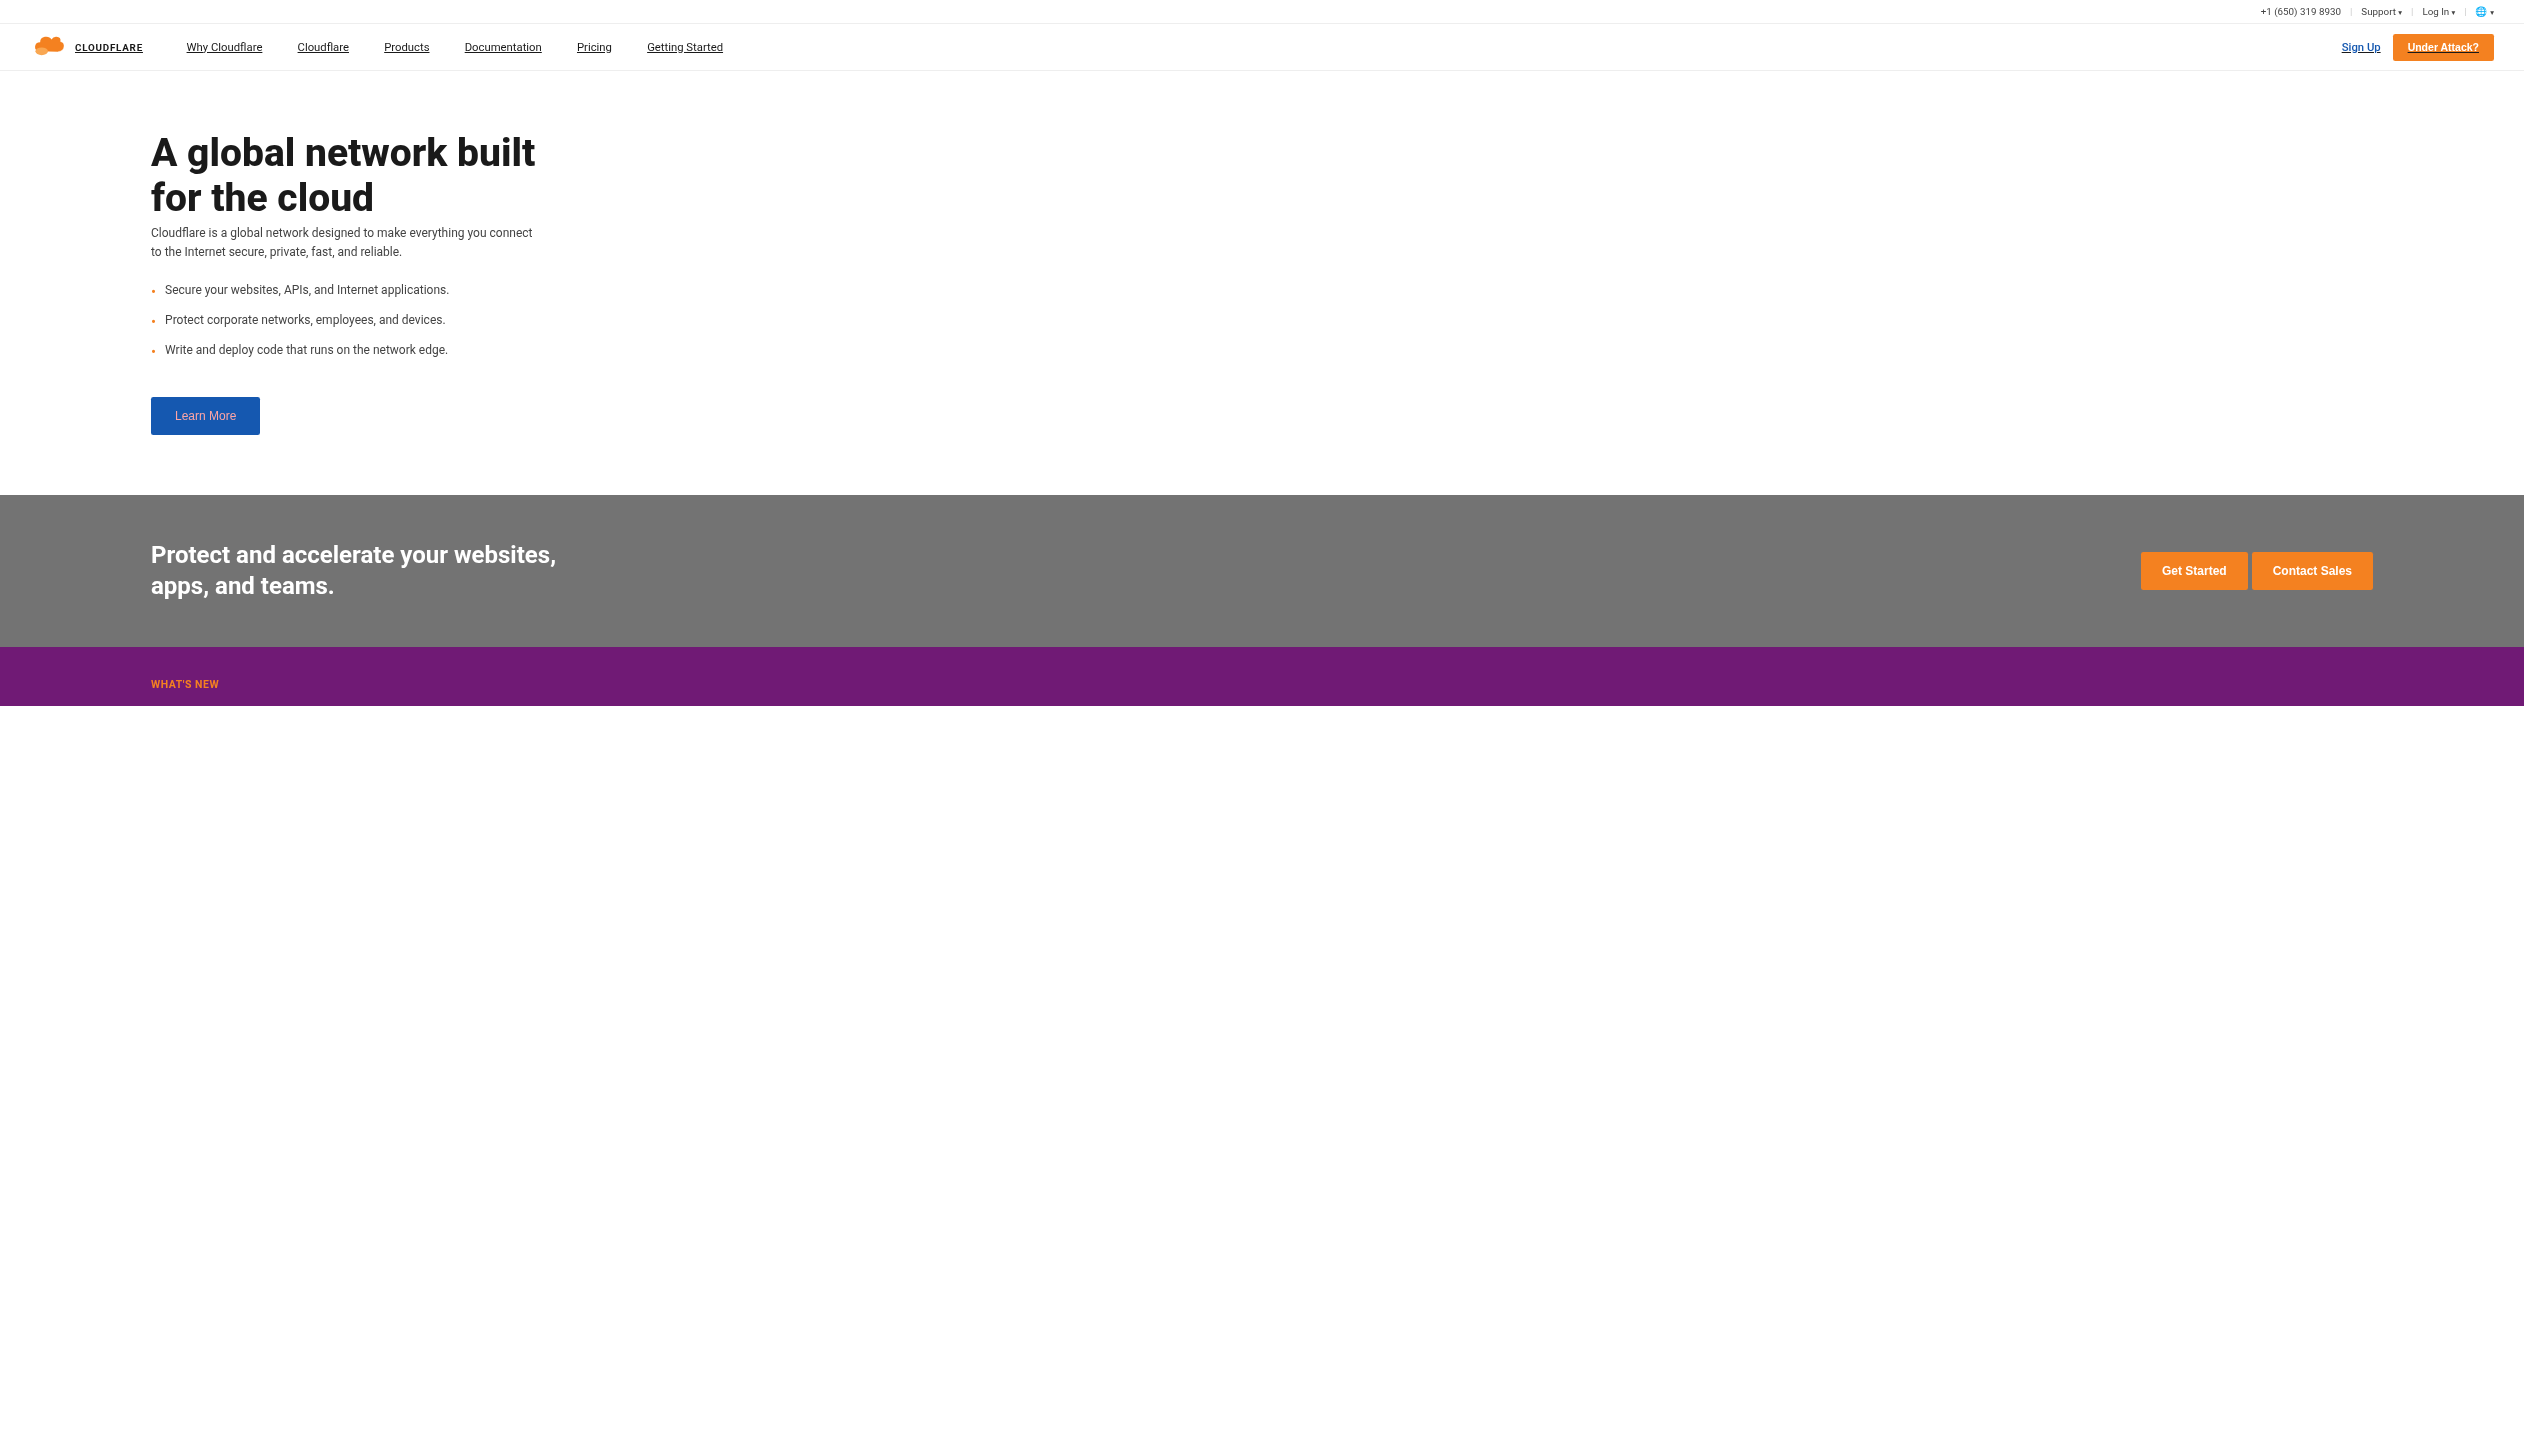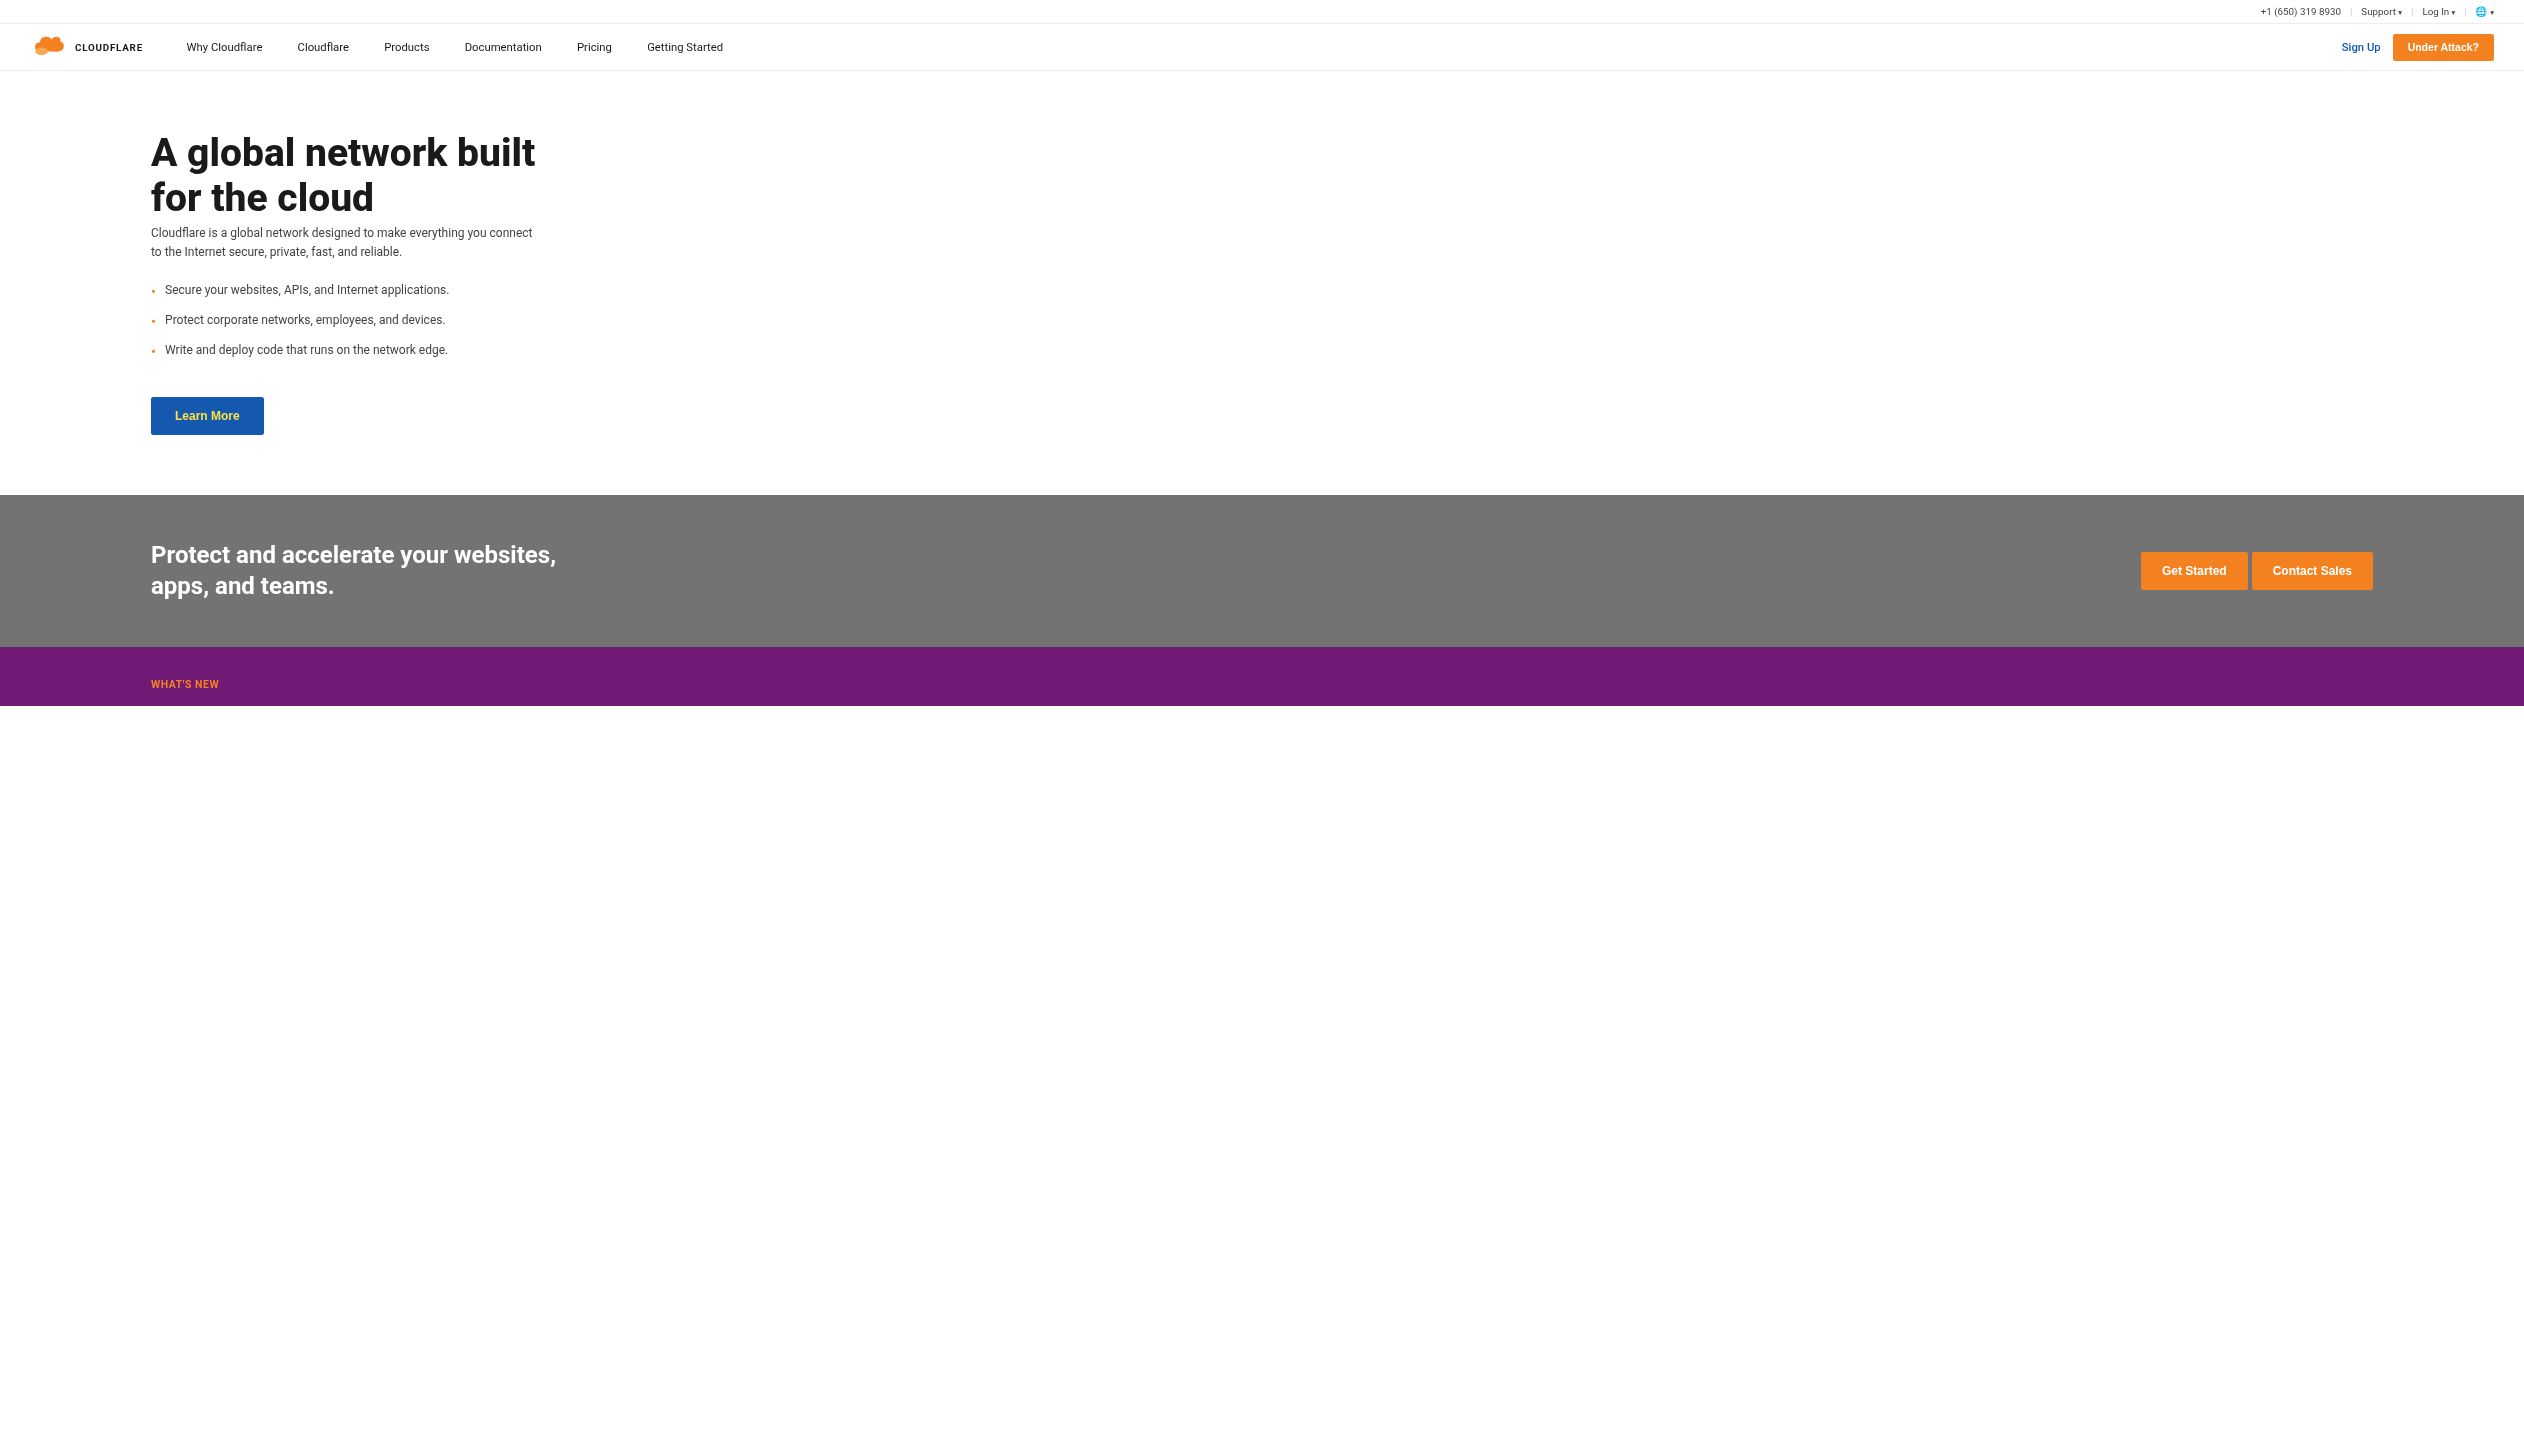--- a/index.html
+++ b/index.html
@@ -46,20 +46,21 @@
       font-size: 7.5px;
     }
 
     
     .main-nav {
       display: flex;
       align-items: center;
       padding: 9px 30px;
       border-bottom: 0.8px solid #eee;
       gap: 0;
+      text-decoration: underline;
     }
 
     .logo-area {
       display: flex;
       align-items: center;
       margin-right: 30px;
       cursor: pointer;
     }
 
     .logo-icon {
@@ -155,25 +156,25 @@
 
     .bullet-dot {
       color: #f48120;
       font-size: 15px;
       line-height: 1.2;
       flex-shrink: 0;
     }
 
     .learn-more-btn {
       background: #1558b0;
-      color: #fde047;
+      color: #fca5a5;
       border: none;
       padding: 12px 24px;
       font-size: 12px;
-      font-weight: 700;
+      font-weight: 400;
       cursor: pointer;
       border-radius: 2.3px;
     }
 
     
     .cta-banner {
       background: #737373;
       padding: 45px 151px;
       display: flex;
       align-items: center;

